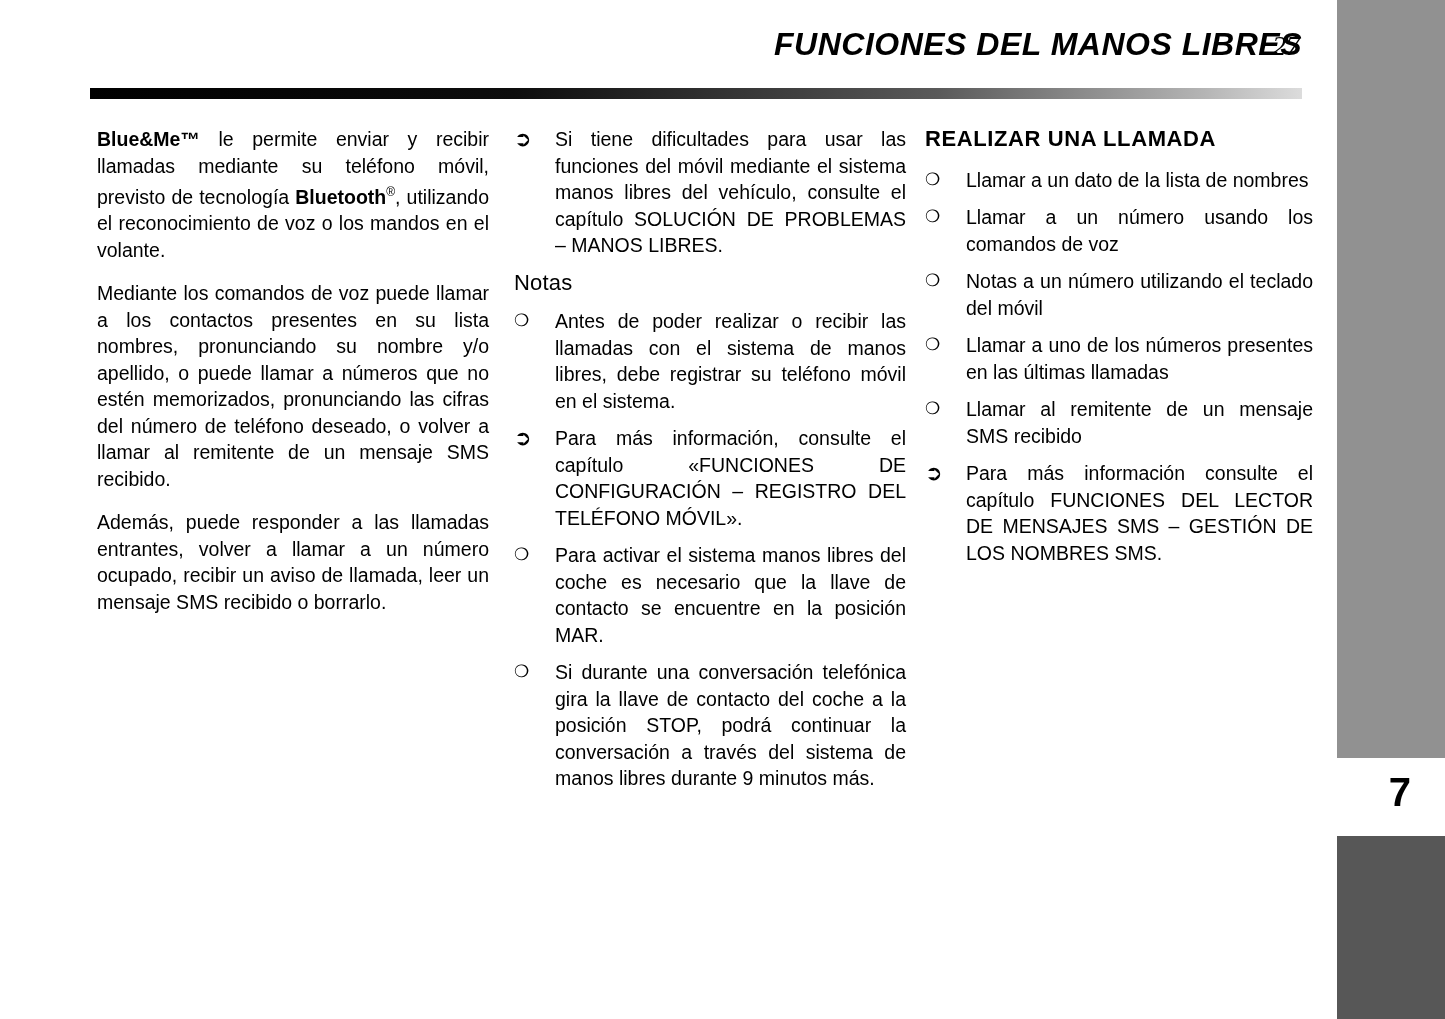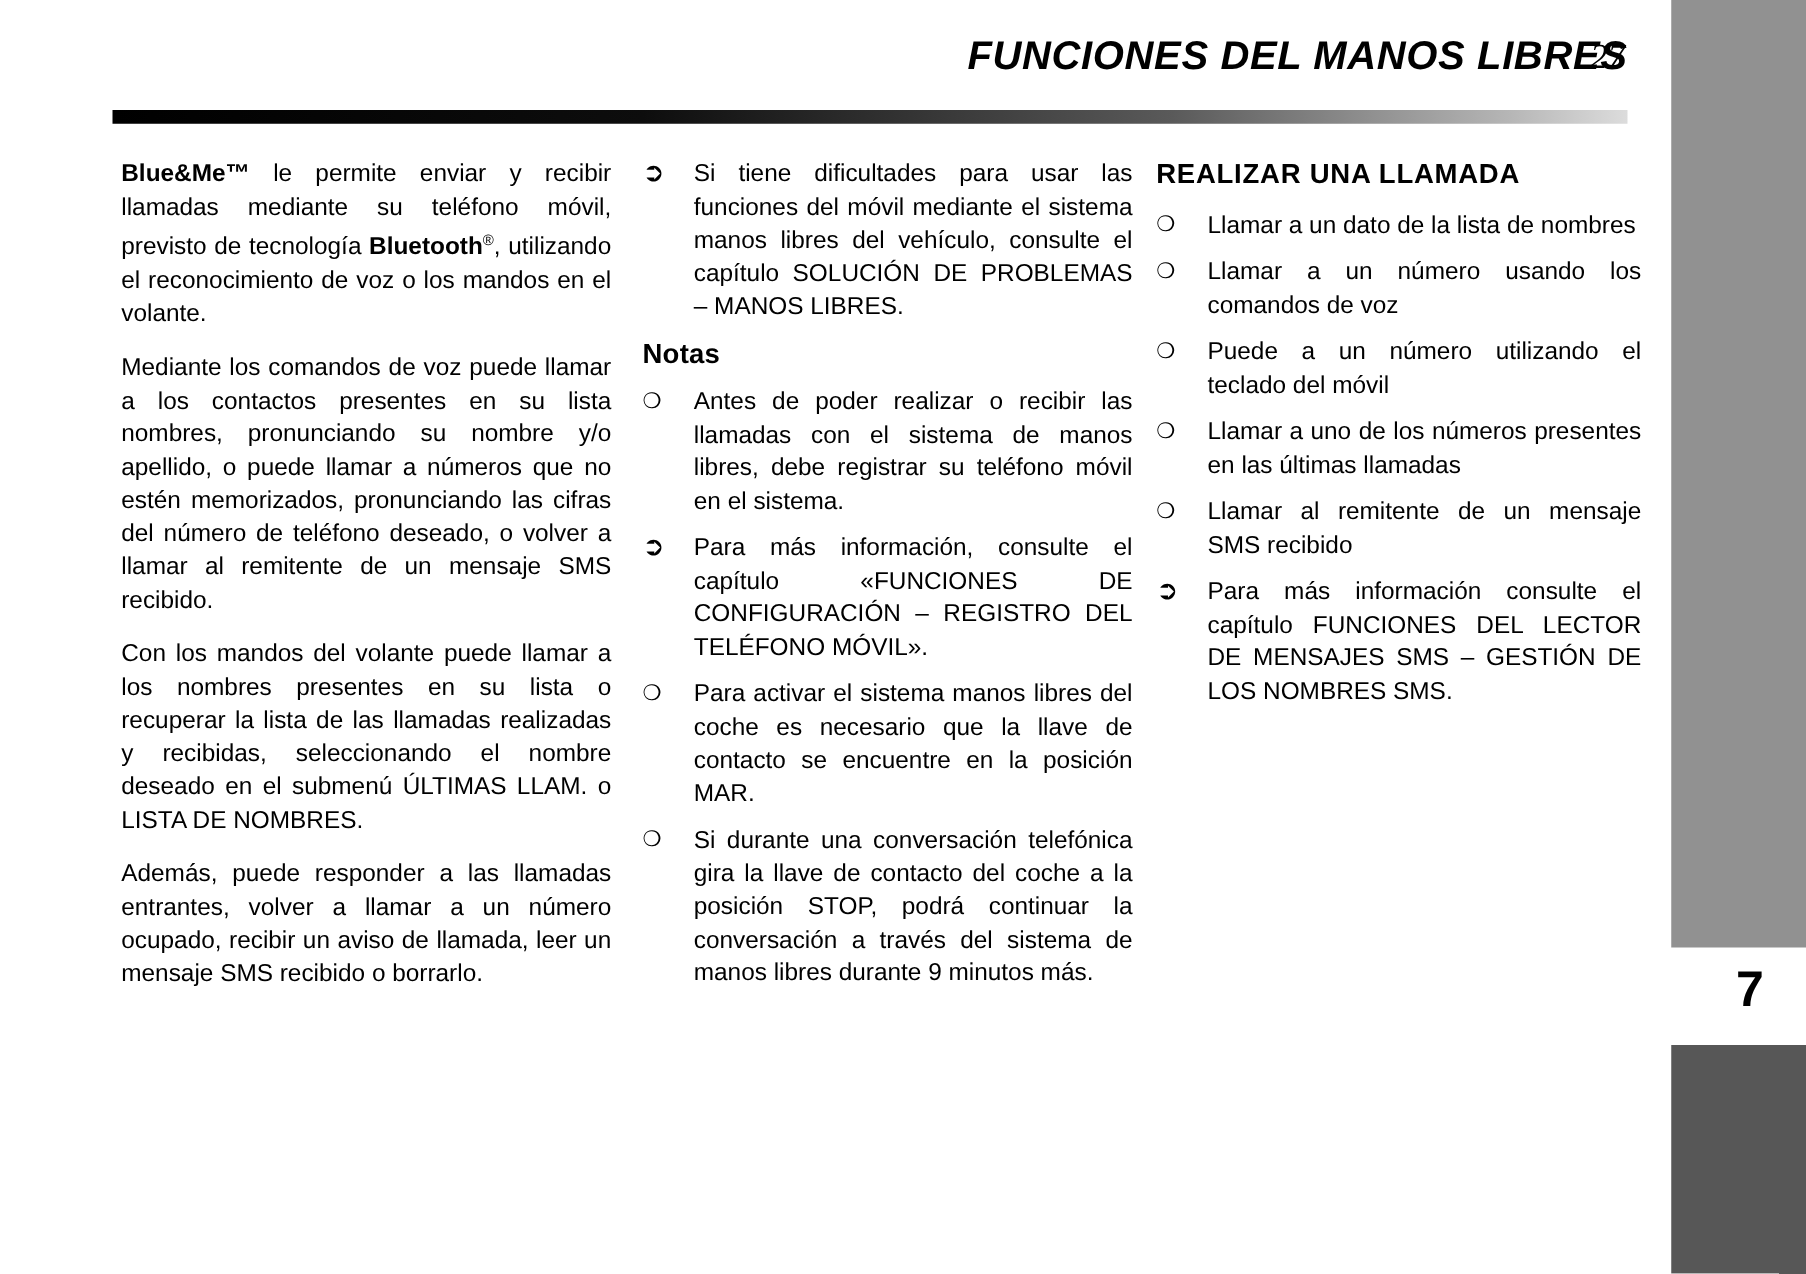--- a/index.html
+++ b/index.html
@@ -23,21 +23,21 @@
   .col {
     position:absolute; top:126px; font-size:19.5px; line-height:26.5px; text-align:justify;
   }
   .col1 { left:97px;  width:392px; }
   .col2 { left:514px; width:392px; }
   .col3 { left:925px; width:388px; }
   .col p { margin-bottom:17px; }
   .bold-inline { font-weight:bold; }
   .sup { vertical-align:super; font-size:12px; }
   .notes-heading {
-    font-weight:bold; font-size:22px; margin:4px 0 12px; text-align:left; letter-spacing:0.2px;
+    font-weight:normal; font-size:22px; margin:4px 0 12px; text-align:left; letter-spacing:0.2px;
   }
   .caps-heading {
     font-weight:bold; font-size:22px; margin:0 0 14px; text-align:left; letter-spacing:0.6px;
   }
   .bullet { display:flex; margin-bottom:11px; }
   .bullet .glyph { flex:0 0 31px; font-size:17px; line-height:26.5px; }
   .bullet.arrow .glyph { font-size:21px; }
   .bullet .btext { flex:1; text-align:justify;margin-left:10px; }
   .rail-top {
     position:absolute; right:0; top:0; width:108px; height:758px; background:#919191;
@@ -72,21 +72,20 @@
     </svg>
   </div>
 
   <div class="rail-top"></div>
   <div class="tab-num">7</div>
   <div class="rail-bottom"></div>
 
   <div class="col col1">
     <p><span class="bold-inline">Blue&amp;Me™</span><span> le permite enviar y recibir llamadas mediante su teléfono móvil, previsto de tecnología </span><span class="bold-inline">Bluetooth</span><span class="sup">®</span><span>, utilizando el reconocimiento de voz o los mandos en el volante.</span></p>
     <p>Mediante los comandos de voz puede llamar a los contactos presentes en su lista nombres, pronunciando su nombre y/o apellido, o puede llamar a números que no estén memorizados, pronunciando las cifras del número de teléfono deseado, o volver a llamar al remitente de un mensaje SMS recibido.</p>
-    <p>Con los mandos del volante puede llamar a los nombres presentes en su lista o recuperar la lista de las llamadas realizadas y recibidas, seleccionando el nombre deseado en el submenú ÚLTIMAS LLAM. o LISTA DE NOMBRES.</p>
     <p>Además, puede responder a las llamadas entrantes, volver a llamar a un número ocupado, recibir un aviso de llamada, leer un mensaje SMS recibido o borrarlo.</p>
   </div>
 
   <div class="col col2">
     <div class="bullet arrow">
       <span class="glyph">➲</span>
       <span class="btext">Si tiene dificultades para usar las funciones del móvil mediante el sistema manos libres del vehículo, consulte el capítulo SOLUCIÓN DE PROBLEMAS – MANOS LIBRES.</span>
     </div>
     <div class="notes-heading">Notas</div>
     <div class="bullet">
@@ -112,21 +111,21 @@
     <div class="bullet">
       <span class="glyph">❍</span>
       <span class="btext">Llamar a un dato de la lista de nombres</span>
     </div>
     <div class="bullet">
       <span class="glyph">❍</span>
       <span class="btext">Llamar a un número usando los comandos de voz</span>
     </div>
     <div class="bullet">
       <span class="glyph">❍</span>
-      <span class="btext">Puede a un número utilizando el teclado del móvil</span>
+      <span class="btext">Notas a un número utilizando el teclado del móvil</span>
     </div>
     <div class="bullet">
       <span class="glyph">❍</span>
       <span class="btext">Llamar a uno de los números presentes en las últimas llamadas</span>
     </div>
     <div class="bullet">
       <span class="glyph">❍</span>
       <span class="btext">Llamar al remitente de un mensaje SMS recibido</span>
     </div>
     <div class="bullet arrow">

